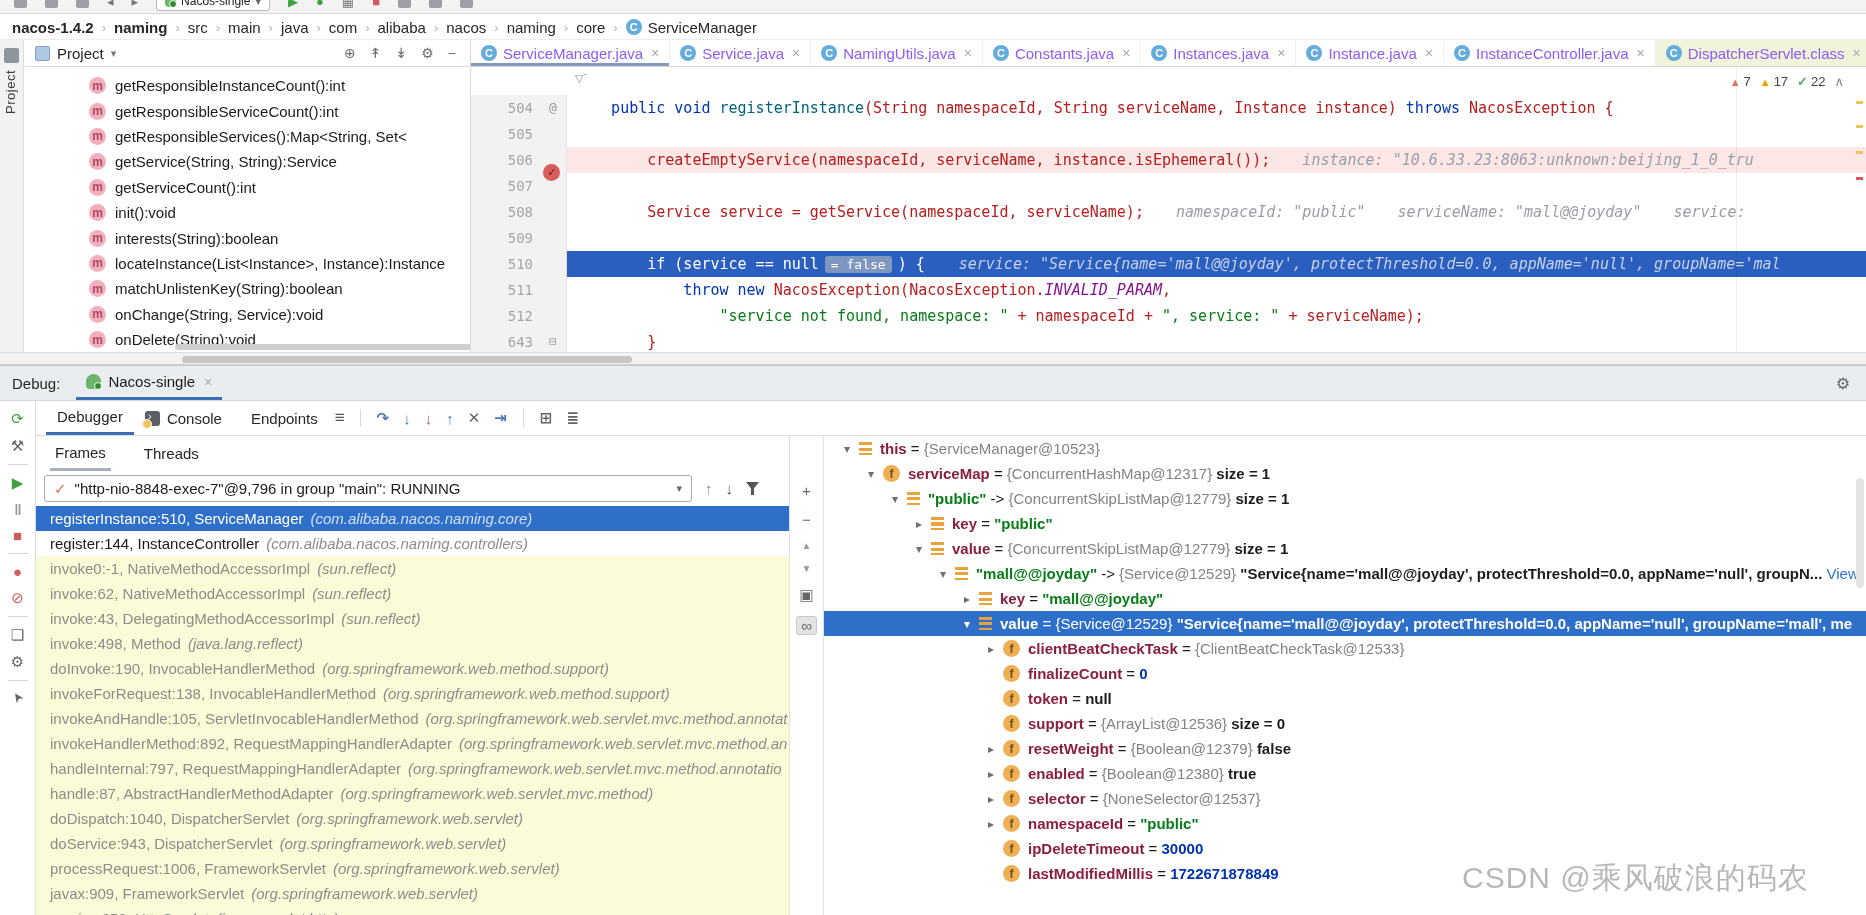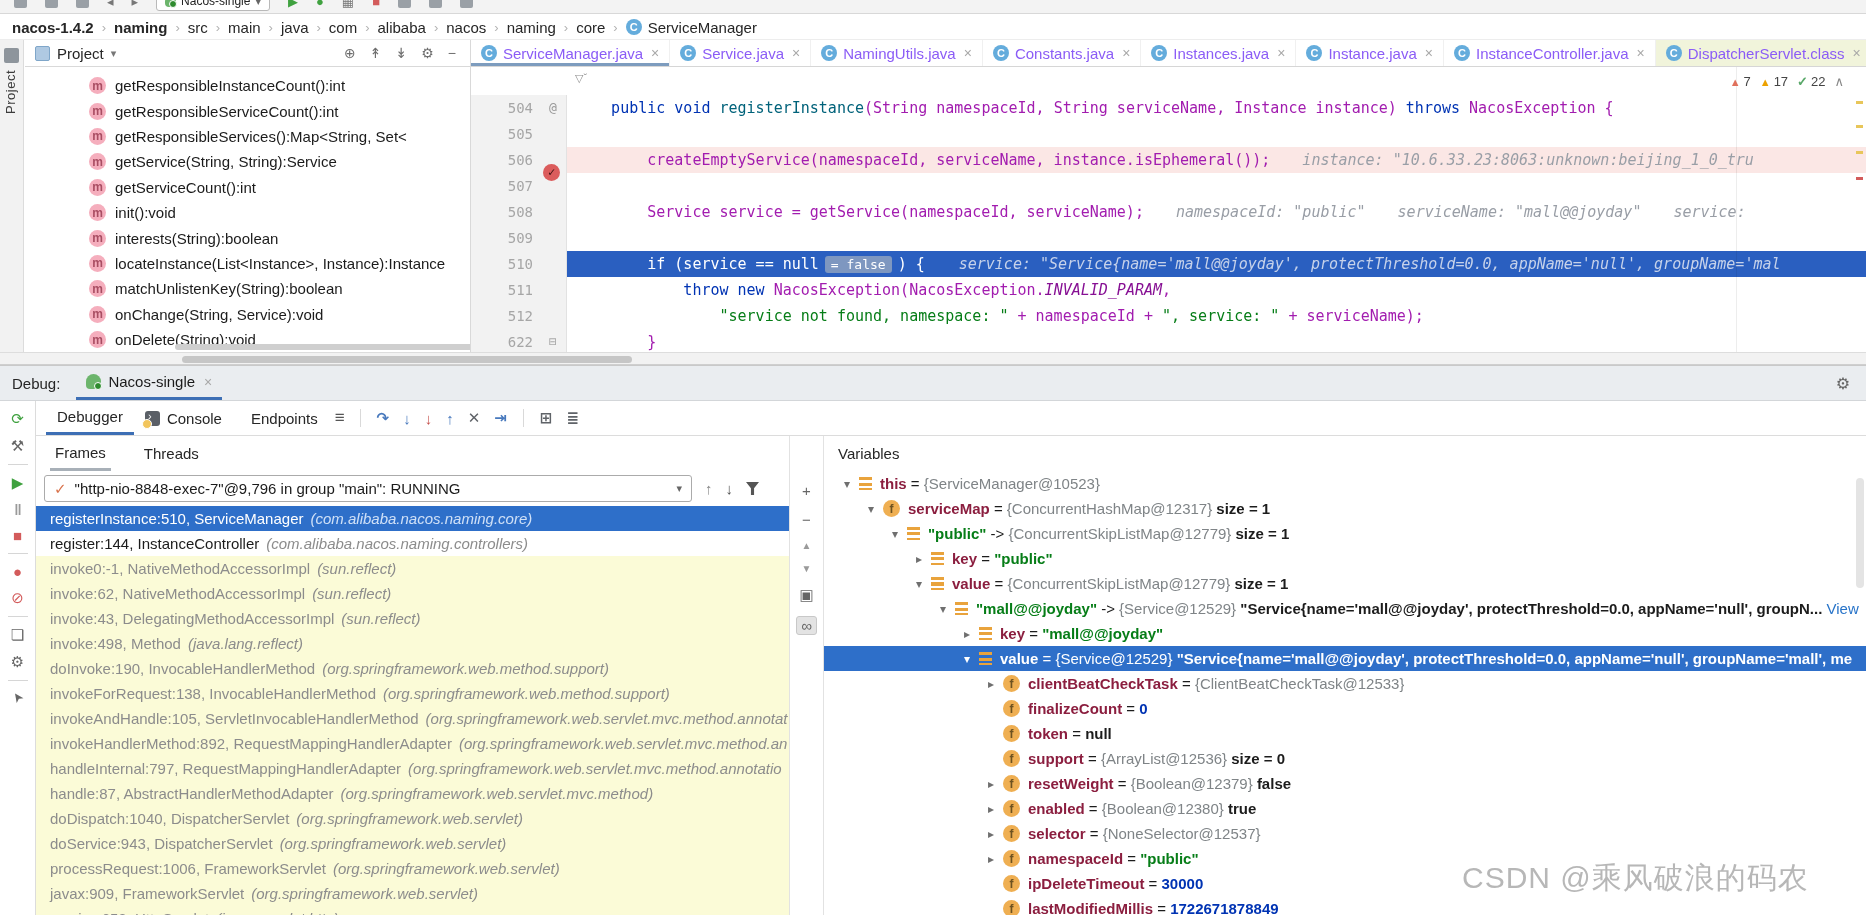--- a/index.html
+++ b/index.html
@@ -75,21 +75,21 @@
   .ccode{flex:1;overflow:hidden;position:relative}
   .ccode.i0{padding-left:8px}
   .ccode.i4{padding-left:calc(8px + 4ch)}
   .ccode.i8{padding-left:calc(8px + 8ch)}
   .ccode.i12{padding-left:calc(8px + 12ch)}
   .ccode.i16{padding-left:calc(8px + 16ch)}
   .cline.bp .ccode{background:#FBE7E5}
   .cline.exec .ccode{background:#2A5FC0}
   .tok.kw{color:#0033B3}
   .tok.decl{color:#00627A}
-  .tok.pl{color:#a21caf}
+  .tok.pl{color:#b91c1c}
   .tok.str{color:#067D17}
   .tok.const{color:#871094;font-style:italic}
   .tok.hint{color:#999EA6;font-style:italic;margin-left:32px}
   .tok.w{color:#FFF}
   .tok.hintw{color:#C6D2EA;font-style:italic;margin-left:34px}
   .tok.badge{background:#7E97C0;color:#FFF;border-radius:3px;padding:1px 6px;margin:0 6px;font-size:13px}
 
   
   #debug-panel{position:absolute;left:0;top:365px;right:0;bottom:0;background:#fff;border-top:1px solid #C9C9C9;display:flex;flex-direction:column}
   .dbg-header{height:35px;flex:none;background:#EAEDF0;border-bottom:1px solid #D3D6D9;display:flex;align-items:center;padding-left:12px}
@@ -460,21 +460,21 @@
             <span class="gicon"></span>
           </span>
           <span class="ccode i16">
             <span>
               
             <span class="tok str">"service not found, namespace: "</span><span class="tok pl"> + namespaceId + </span><span class="tok str">", service: "</span><span class="tok pl"> + serviceName);</span></span>
           </span>
         </div>
         <div class="cline">
           <span class="cgut">
-            <span class="lnum">622</span>
+            <span class="lnum">643</span>
             <span class="gicon fold"></span>
           </span>
           <span class="ccode i8">
             <span>
               
             <span class="tok pl">}</span></span>
           </span>
         </div>
       </div>
     <div class="mguide"></div>
@@ -653,23 +653,20 @@
         </div>
         <div class="watch-col">
           <span>+</span>
           <span>−</span>
           <span class="wc-small">▲</span>
           <span class="wc-small">▼</span>
           <span>▣</span>
           <span class="wc-tog">∞</span>
         </div>
         <div class="vars-col">
-          <div class="vars-header">
-            <span>Variables</span>
-          </div>
           <div class="vars-tree">
 
           <div class="vrow n0">
                 <span class="vind"></span>
                 <span class="vch o"></span>
                 <span class="vic l"></span>
                 <span class="vsegs">
                   <span>
                     
                   <span class="vn">this</span><span class="veq"> = </span><span class="vg">{ServiceManager@10523}</span></span>

